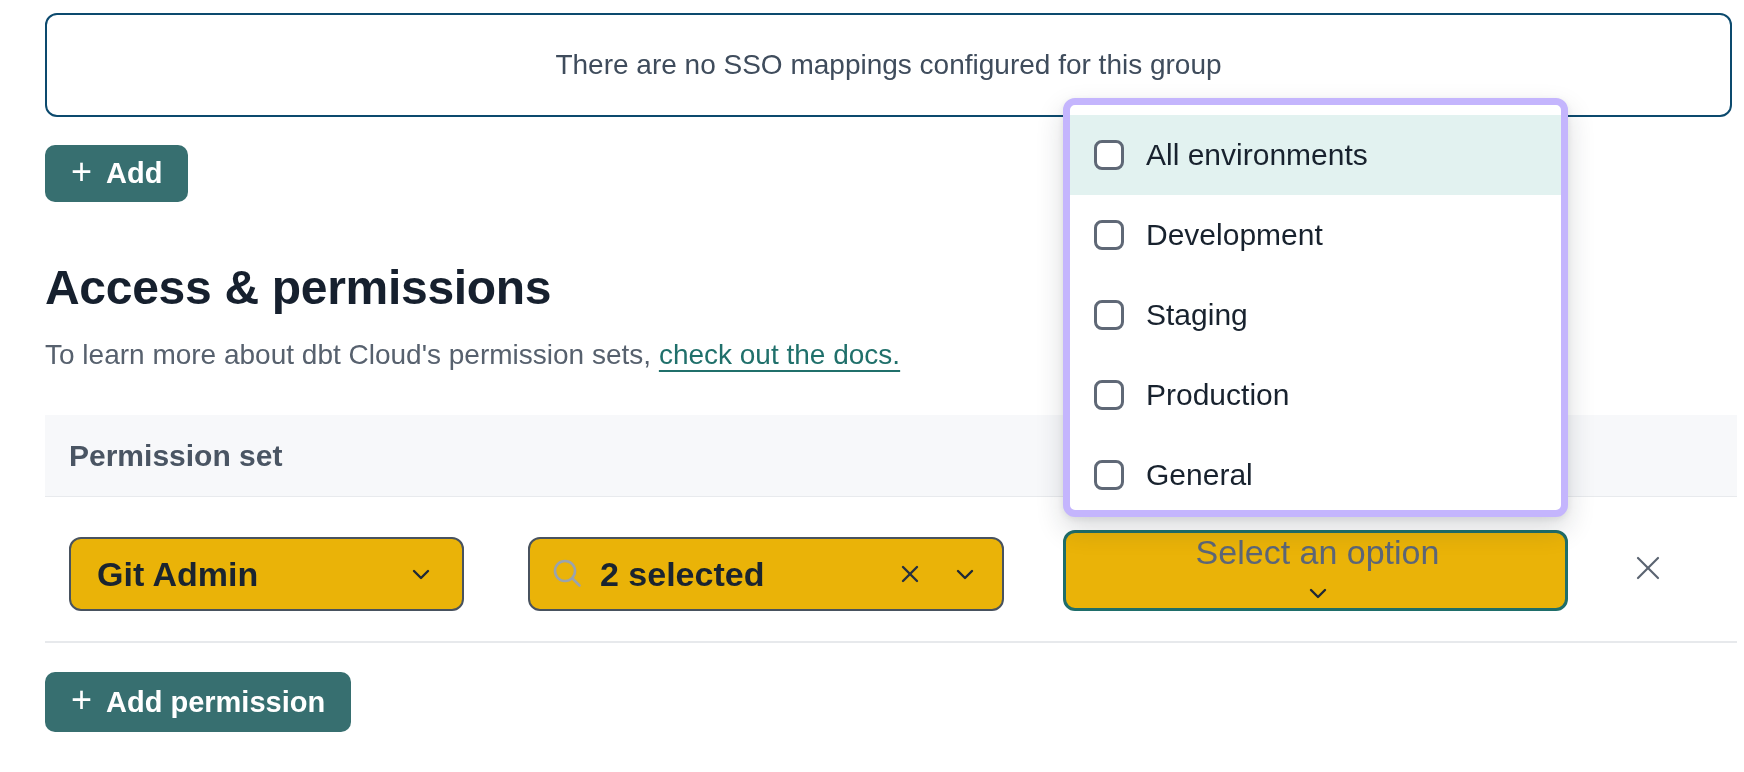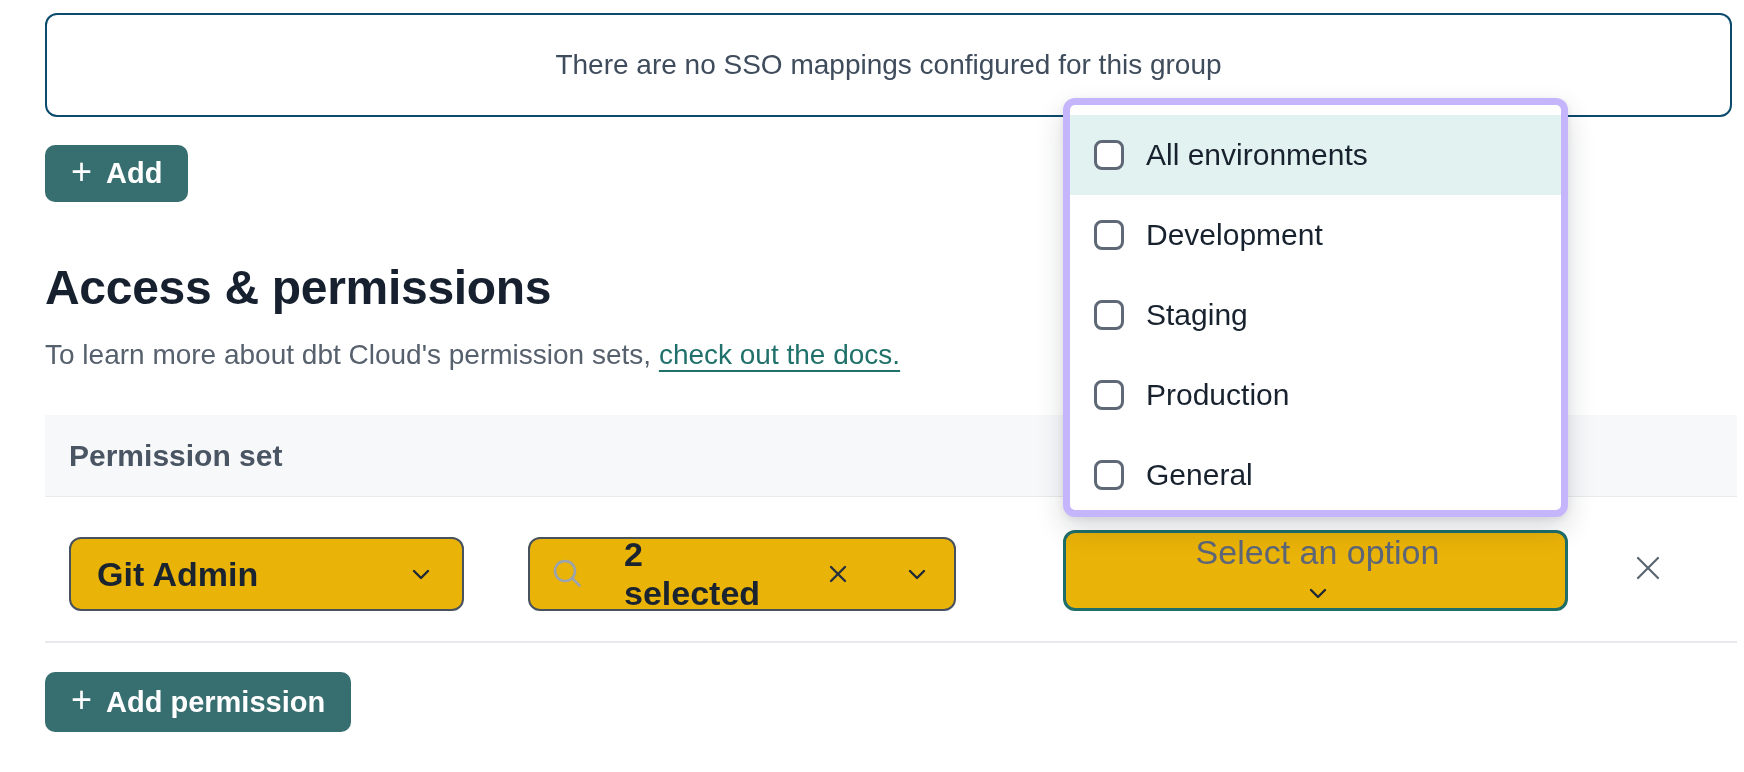--- a/index.html
+++ b/index.html
@@ -66,21 +66,21 @@
     background:#fff;border-bottom:2px solid #e7e9ec;
   }
 
   
   .select{
     position:absolute;display:flex;align-items:center;
     border:2px solid #48525f;border-radius:12px;background:#eab308;cursor:pointer;
     font-size:34px;color:#1a2430;
   }
   .sel-permission{left:24px;top:40px;width:395px;height:74px;padding:0 26px;}
-  .sel-project{left:483px;top:40px;width:428px;height:74px;padding:0 22px 0 20px;gap:24px;}
+  .sel-project{left:483px;top:40px;width:476px;height:74px;padding:0 22px 0 20px;}
   .sel-environment{
     left:1018px;top:33px;width:505px;height:81px;padding:0 24px 0 28px;
     border:3px solid var(--focus-border-teal);
     flex-direction:column;
   }
   .sel-value{font-weight:700;}
   .sel-count{font-weight:600;margin-left:16px;}
   .sel-placeholder{font-weight:400;color:#5c6678;}
   .spacer{flex:1;}
   .icon-btn{display:inline-flex;align-items:center;justify-content:center;background:none;border:none;cursor:pointer;padding:0;}

